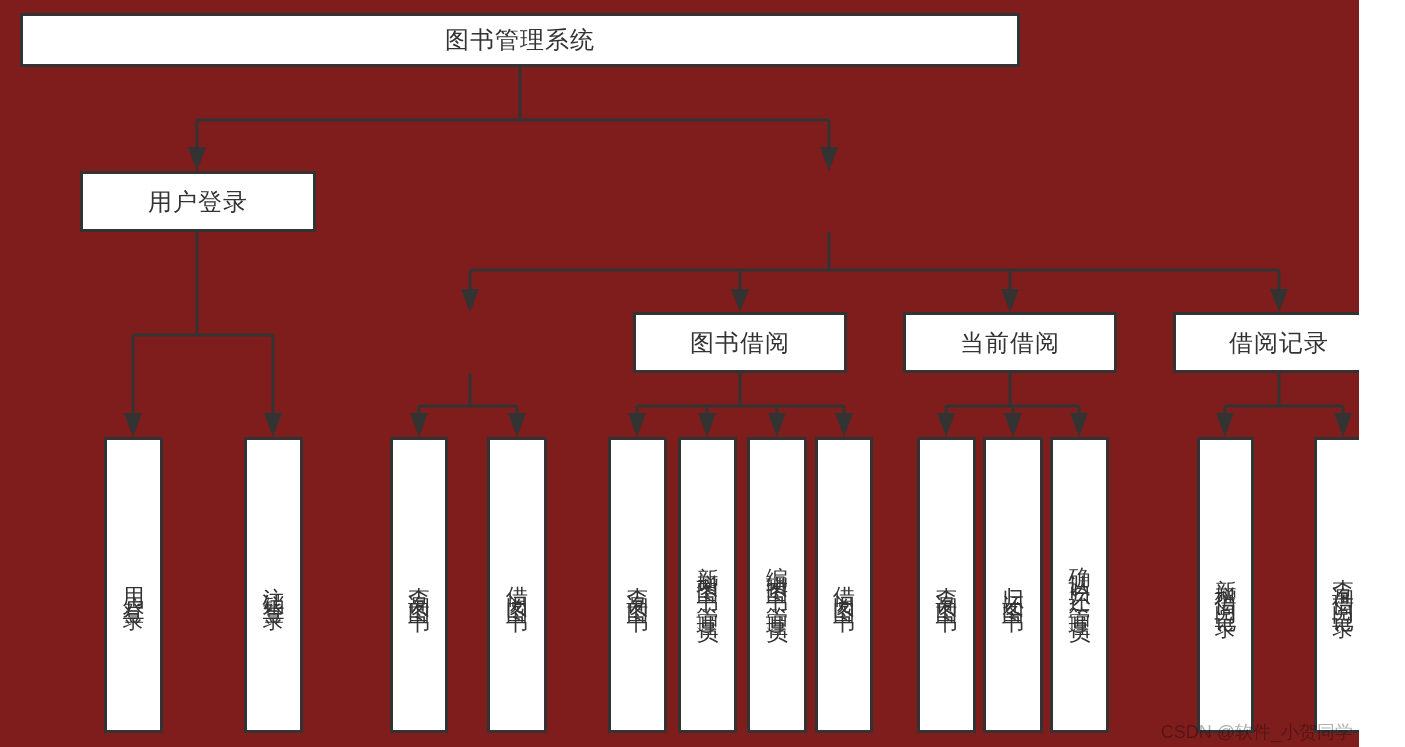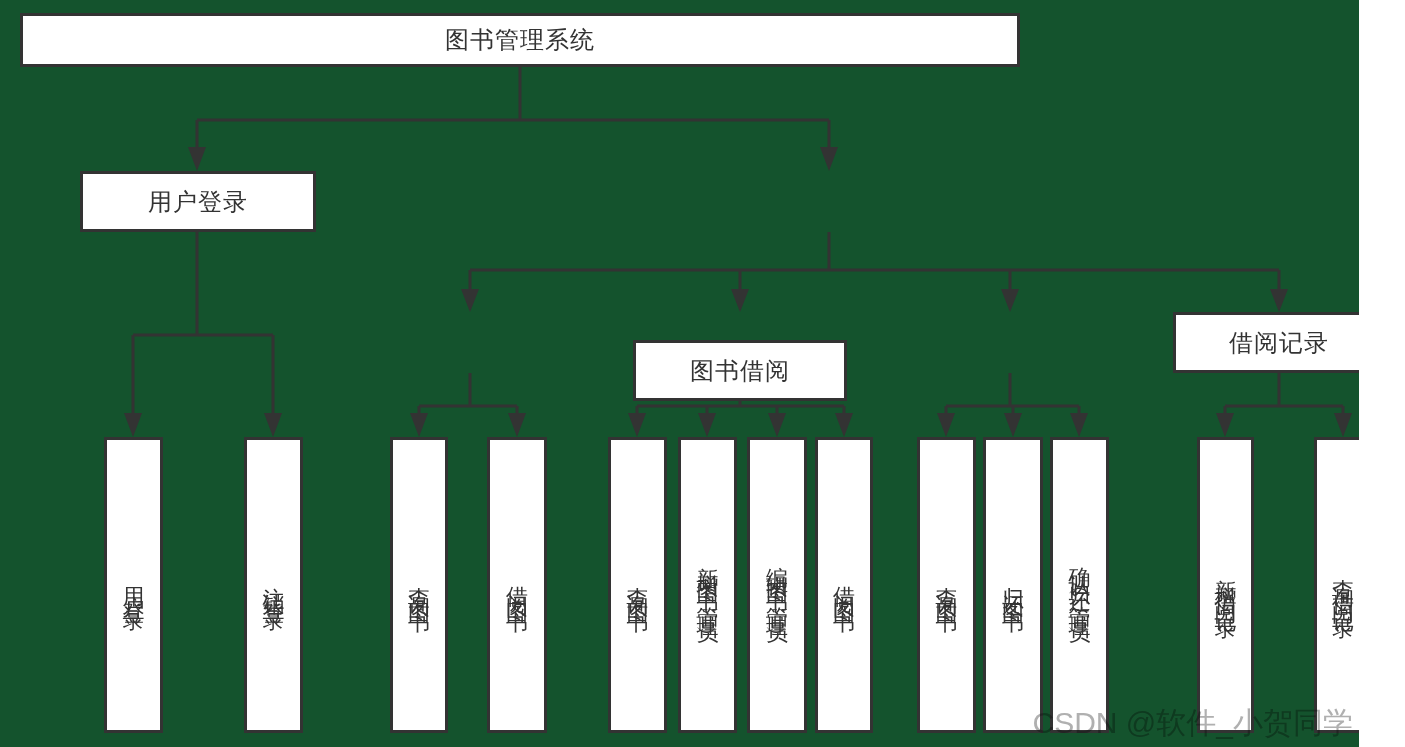--- a/index.html
+++ b/index.html
@@ -1,19 +1,19 @@
 <!DOCTYPE html>
 <html><head>
 <meta charset="utf-8">
 <style>
   html,body { margin:0; padding:0; background:#ffffff; }
   #stage {
     position:relative;
     width:1359px; height:747px;
-    background:#14532d;
+    background:#7f1d1d;
     font-family:"Liberation Sans", sans-serif;
     overflow:hidden;
   }
   #connectors {
     position:absolute; left:0; top:0; z-index:0;
   }
   .box {
     position:absolute;
     box-sizing:border-box;
     background:#ffffff;
@@ -34,21 +34,21 @@
     text-orientation:mixed;
     font-size:22px;
     letter-spacing:8px;
     line-height:1.1;
     white-space:normal;
   }
   .watermark {
     position:absolute;
     right:6px;
     bottom:3px;
-    font-size:30px;
+    font-size:18px;
     color:#b0b0b0;
     mix-blend-mode:multiply;
     z-index:3;
     white-space:nowrap;
   }
 </style>
 </head>
 <body>
 
 <div id="stage">
@@ -83,22 +83,25 @@
   </svg>
 
   <div class="box" style="left:20px; top:13px; width:1000px; height:54px;">
     <span class="lbl">图书管理系统</span>
   </div>
 
   <div class="box" style="left:80px; top:171px; width:236px; height:61px;">
     <span class="lbl">用户登录</span>
   </div>
 
-  <div class="box" style="left:633px; top:312px; width:214px; height:61px;margin-top:28px;">
+  <div class="box" style="left:633px; top:312px; width:214px; height:61px;">
     <span class="lbl">图书借阅</span>
+  </div>
+  <div class="box" style="left:903px; top:312px; width:214px; height:61px;">
+    <span class="lbl">当前借阅</span>
   </div>
   <div class="box" style="left:1173px; top:312px; width:212px; height:61px;">
     <span class="lbl">借阅记录</span>
   </div>
 
   <div class="box v" style="left:104px; top:437px; width:59px; height:296px;">
     <span class="lbl">用户登录</span>
   </div>
   <div class="box v" style="left:244px; top:437px; width:59px; height:296px;">
     <span class="lbl">注销登录</span>

